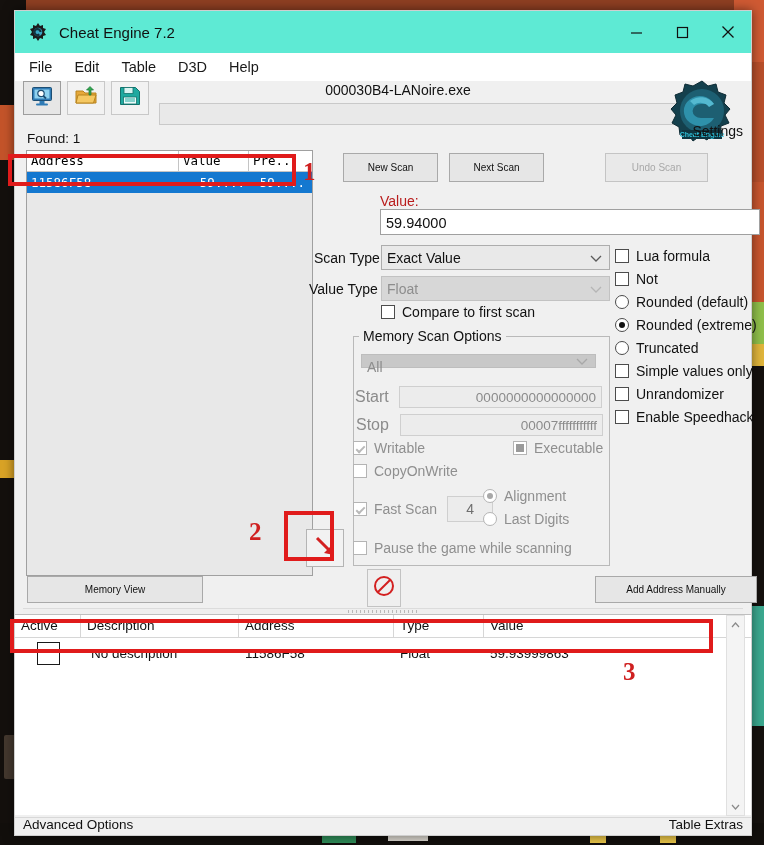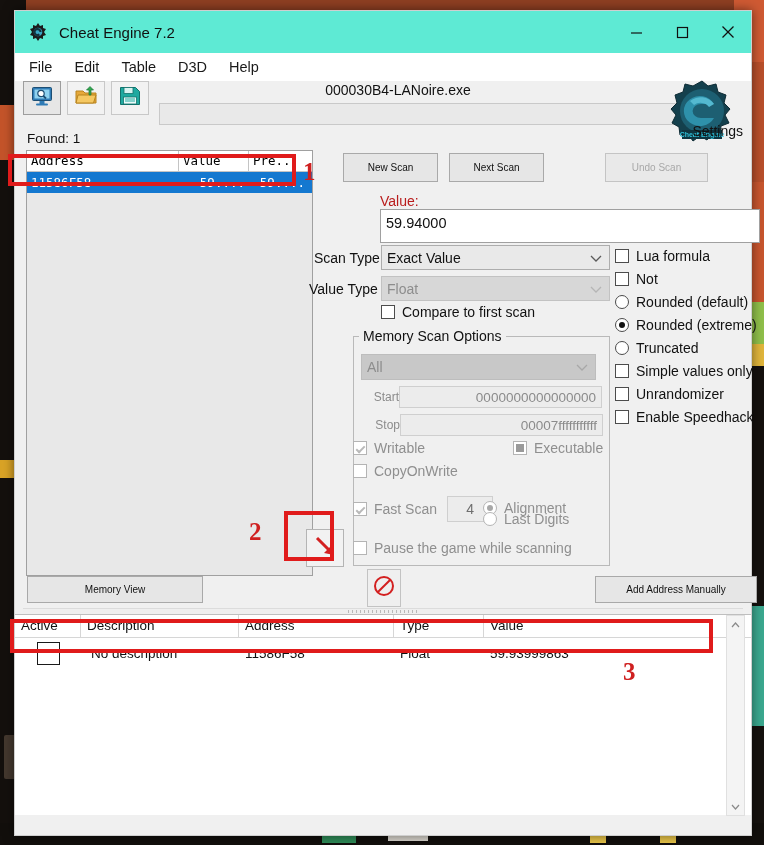--- a/index.html
+++ b/index.html
@@ -75,21 +75,21 @@
 
   
   .btn{background:#e6e6e6;border:1px solid #a9a9a9;font-size:10px;color:#111;
        display:flex;align-items:center;justify-content:center;font-family:"Liberation Sans",sans-serif;}
   .btn.disabled{color:#a8a8a8;border-color:#c4c4c4;background:#e9e9e9;text-align:center;}
   #btn-new-scan{position:absolute;left:328px;top:142px;width:93px;height:27px;}
   #btn-next-scan{position:absolute;left:434px;top:142px;width:93px;height:27px;}
   #btn-undo-scan{position:absolute;left:590px;top:142px;width:101px;height:27px;}
 
   #value-label{position:absolute;left:365px;top:182px;font-size:14px;color:#b91c1c;}
-  #value-input{position:absolute;left:365px;top:198px;width:380px;height:34px;background:#fff;border:1px solid #a0a0a0;
+  #value-input{position:absolute;left:365px;top:198px;width:380px;height:26px;background:#fff;border:1px solid #a0a0a0;
                font-size:14.5px;color:#111;padding:0 5px;box-sizing:border-box;line-height:26px;}
 
   #scantype-label{position:absolute;left:299px;top:239px;font-size:14px;color:#111;}
   #scantype-select{position:absolute;left:366px;top:234px;width:229px;height:25px;background:#e9e9e9;border:1px solid #adadad;
                    font-size:14px;color:#111;padding-left:5px;box-sizing:border-box;line-height:25px;}
   #valuetype-label{position:absolute;left:294px;top:270px;font-size:14px;color:#111;}
   #valuetype-select{position:absolute;left:366px;top:265px;width:229px;height:25px;background:#d7d7d7;border:1px solid #c2c2c2;
                     font-size:14px;color:#8d8d8d;padding-left:5px;box-sizing:border-box;line-height:25px;}
   .sel-caret{position:absolute;right:7px;top:50%;transform:translateY(-50%);}
   #cmp-first{position:absolute;left:366px;top:293px;display:flex;align-items:center;}
@@ -106,35 +106,35 @@
   .rd.dim{border-color:#b4b4b4;}
   .rd.dimsel::after{content:"";position:absolute;left:3px;top:3px;width:6px;height:6px;border-radius:50%;background:#a8a8a8;}
   .optrow{display:flex;align-items:center;}
 
   #right-opts{position:absolute;left:600px;top:237px;width:160px;}
   #right-opts .optrow{margin-bottom:7px;}
 
   
   #mem-group{position:absolute;left:338px;top:325px;width:255px;height:228px;border:1px solid #b9b9b9;}
   #mem-legend{position:absolute;left:344px;top:317px;background:#f0f0f0;padding:0 4px;font-size:14px;color:#111;}
-  #mem-select{position:absolute;left:346px;top:343px;width:235px;height:26px;background:#c8c8c8;border:1px solid #bdbdbd;
+  #mem-select{position:absolute;left:346px;top:343px;width:235px;height:14px;background:#c8c8c8;border:1px solid #bdbdbd;
               font-size:14px;color:#8d8d8d;padding-left:5px;box-sizing:border-box;line-height:25px;}
   .mem-row{position:absolute;display:flex;align-items:center;}
   #row-start{left:340px;top:375px;}
   #row-stop{left:341px;top:403px;}
-  .mem-lbl{font-size:12px;color:#8b8b8b;width:44px;text-align:right;}
+  .mem-lbl{font-size:16px;color:#8b8b8b;width:44px;}
   .hexbox{width:203px;height:22px;background:#ececec;border:1px solid #cfcfcf;font-size:13.5px;color:#8b8b8b;
           text-align:right;padding-right:5px;box-sizing:border-box;line-height:22px;font-family:"Liberation Sans",sans-serif;}
   #row-writable{left:338px;top:429px;}
   #row-executable{left:498px;top:429px;}
   #row-cow{left:338px;top:452px;}
   #row-fastscan{left:338px;top:485px;}
   #fastscan-box{width:44px;height:24px;background:#ececec;border:1px solid #cfcfcf;margin-left:10px;font-size:14px;color:#6e6e6e;
                 display:flex;align-items:center;justify-content:center;}
-  #row-align{left:468px;top:477px;margin-top:12px;}
+  #row-align{left:468px;top:477px;}
   #row-lastdigits{left:468px;top:500px;}
   #row-pause{left:338px;top:529px;}
 
   
   #arrow-btn{position:absolute;left:291px;top:518px;width:36px;height:36px;border:1px solid #b4b4b4;background:#f2f2f2;
              display:flex;align-items:center;justify-content:center;}
 
   
   #btn-memview{position:absolute;left:12px;top:565px;width:174px;height:25px;}
   #btn-add-addr{position:absolute;left:580px;top:565px;width:160px;height:25px;}
@@ -475,20 +475,24 @@
           <polyline points="1,5 4.5,1 8,5" fill="none" stroke="#8a8a8a" stroke-width="1.2"></polyline>
         </svg>
     </div>
     <div class="sb-arrow" id="sb-down">
       <svg width="9" height="6" viewBox="0 0 9 6">
           <polyline points="1,1 4.5,5 8,1" fill="none" stroke="#8a8a8a" stroke-width="1.2"></polyline>
         </svg>
     </div>
   </div>
 
+  <div id="statusbar">
+    <div id="status-left">Advanced Options</div>
+    <div id="status-right">Table Extras</div>
+  </div>
 </div>
 
 <div class="anno-box" id="anno-1"></div>
 <div class="anno-num" id="num-1">1</div>
 <div class="anno-box" id="anno-2"></div>
 <div class="anno-num" id="num-2">2</div>
 <div class="anno-box" id="anno-3"></div>
 <div class="anno-num" id="num-3">3</div>
 
 </body></html>

